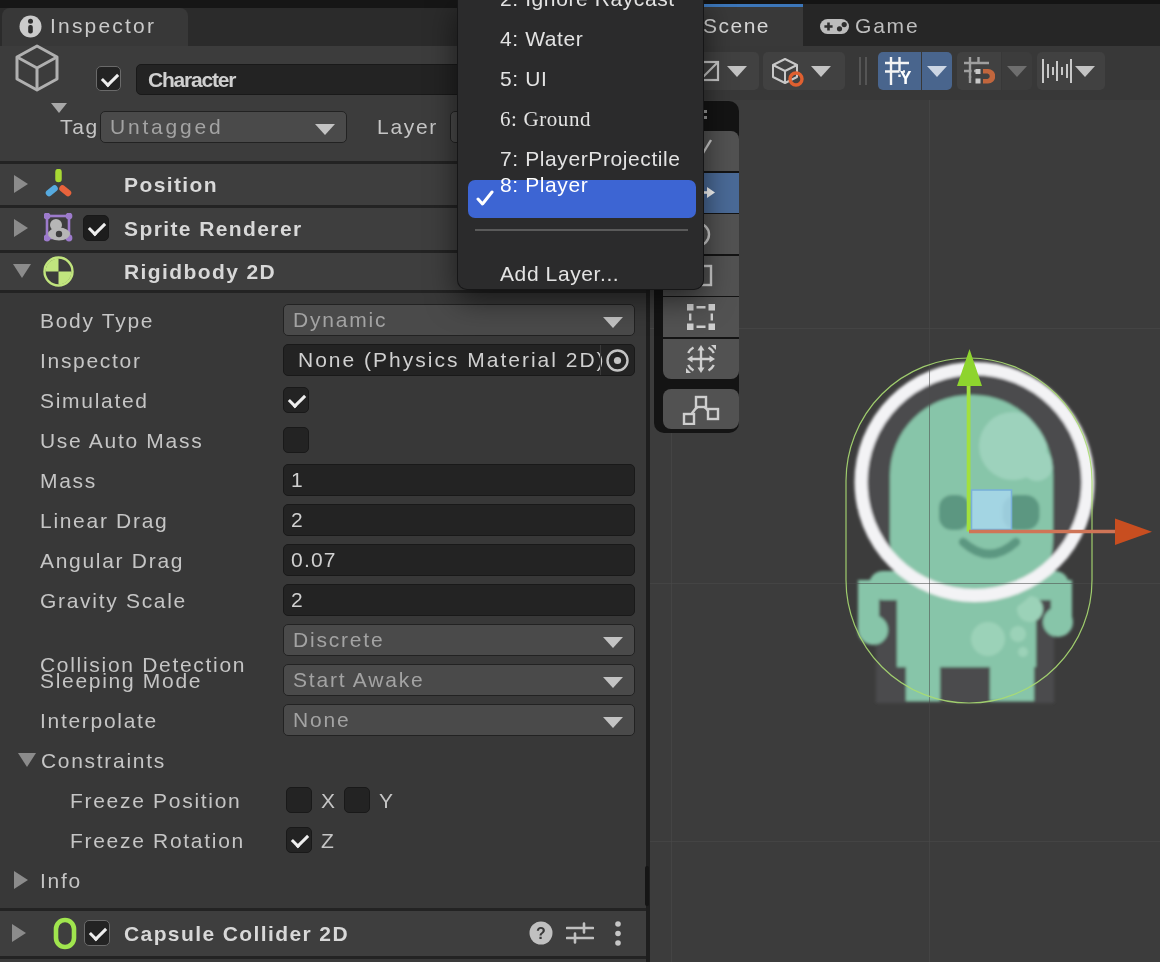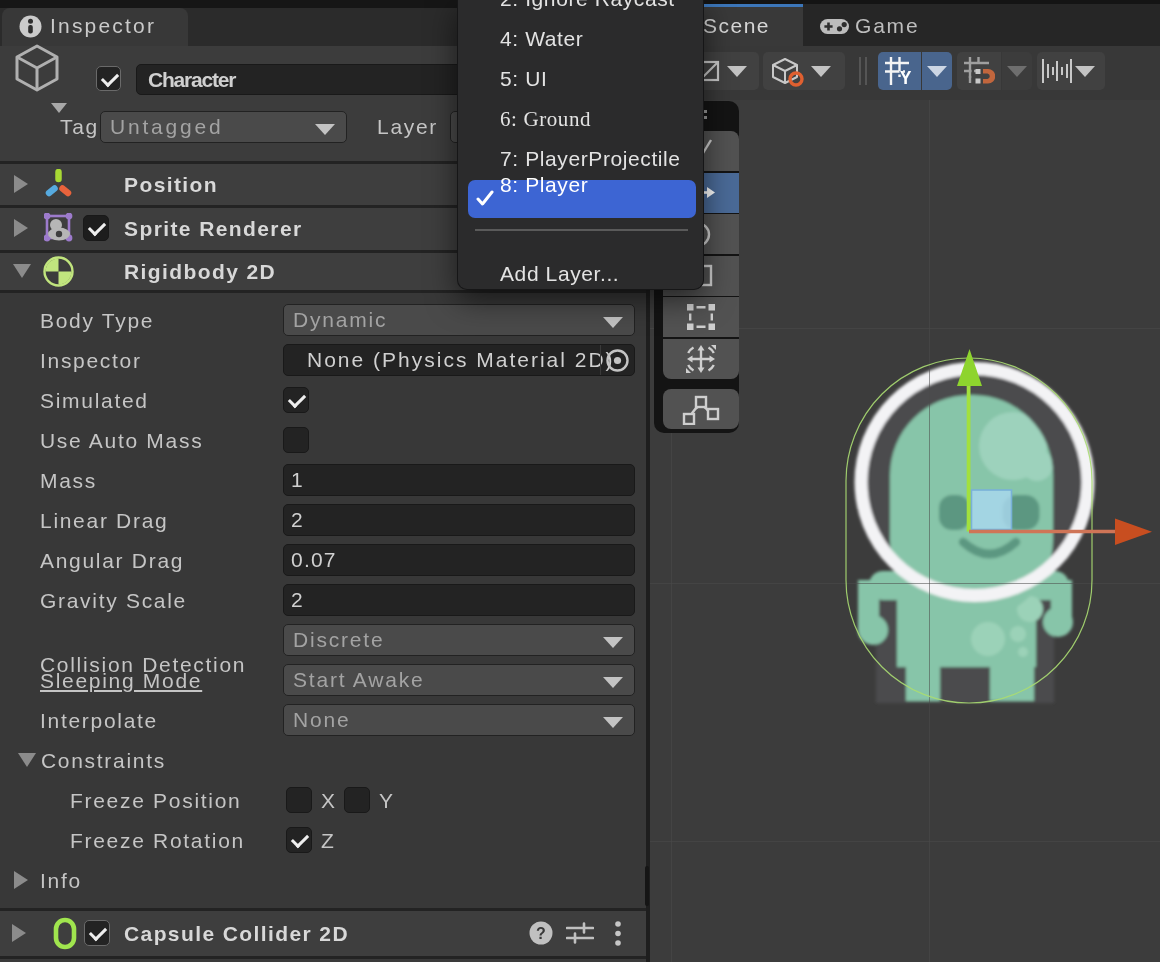--- a/index.html
+++ b/index.html
@@ -103,21 +103,21 @@
       <path d="M15.5 15.5 L15.5 2.5 A13 13 0 0 0 2.5 15.5 Z" fill="#c1e57e"></path>
       <path d="M15.5 15.5 L15.5 28.5 A13 13 0 0 0 28.5 15.5 Z" fill="#c1e57e"></path>
     </svg>
     <div class="htitle" style="top:260px;">Rigidbody 2D</div>
     <div class="hline" style="top:290px;height:3px;"></div>
 
     <div class="lbl" style="left:40px;top:309px;">Body Type</div>
     <div class="dd" style="top:304px;">Dynamic<div class="dda"></div></div>
 
     <div class="lbl" style="left:40px;top:349px;">Inspector</div>
-    <div class="fld" style="top:344px;letter-spacing:2px;padding-left:23px;">None (Physics Material 2D)</div>
+    <div class="fld" style="top:344px;letter-spacing:2px;padding-left:14px;">None (Physics Material 2D)</div>
     <div class="abs" style="left:600px;top:345px;width:1px;height:30px;background:#3a3a3a;"></div>
     <svg class="abs" style="left:605px;top:348px;" width="25" height="25" viewBox="0 0 25 25">
       <circle cx="12.5" cy="12.5" r="10" fill="none" stroke="#c4c4c4" stroke-width="2.4"></circle>
       <circle cx="12.5" cy="12.5" r="3.6" fill="#c4c4c4"></circle>
     </svg>
 
     <div class="lbl" style="left:40px;top:389px;">Simulated</div>
     <div class="cb chk" style="left:283px;top:387px;"></div>
 
     <div class="lbl" style="left:40px;top:429px;text-align:center;">Use Auto Mass</div>
@@ -131,21 +131,21 @@
 
     <div class="lbl" style="left:40px;top:549px;">Angular Drag</div>
     <div class="fld" style="top:544px;">0.07</div>
 
     <div class="lbl" style="left:40px;top:589px;">Gravity Scale</div>
     <div class="fld" style="top:584px;">2</div>
 
     <div class="lbl" style="left:40px;top:629px;margin-top:24px;">Collision Detection</div>
     <div class="dd" style="top:624px;">Discrete<div class="dda"></div></div>
 
-    <div class="lbl" style="left:40px;top:669px;text-decoration:underline;">Sleeping Mode</div>
+    <div class="lbl" style="left:40px;top:669px;">Sleeping Mode</div>
     <div class="dd" style="top:664px;">Start Awake<div class="dda"></div></div>
 
     <div class="lbl" style="left:40px;top:709px;">Interpolate</div>
     <div class="dd" style="top:704px;">None<div class="dda"></div></div>
 
     <div class="tri-d" style="left:18px;top:753px;"></div>
     <div class="lbl" style="left:41px;top:749px;">Constraints</div>
 
     <div class="lbl" style="left:70px;top:789px;">Freeze Position</div>
     <div class="cb" style="left:286px;top:787px;"></div>

